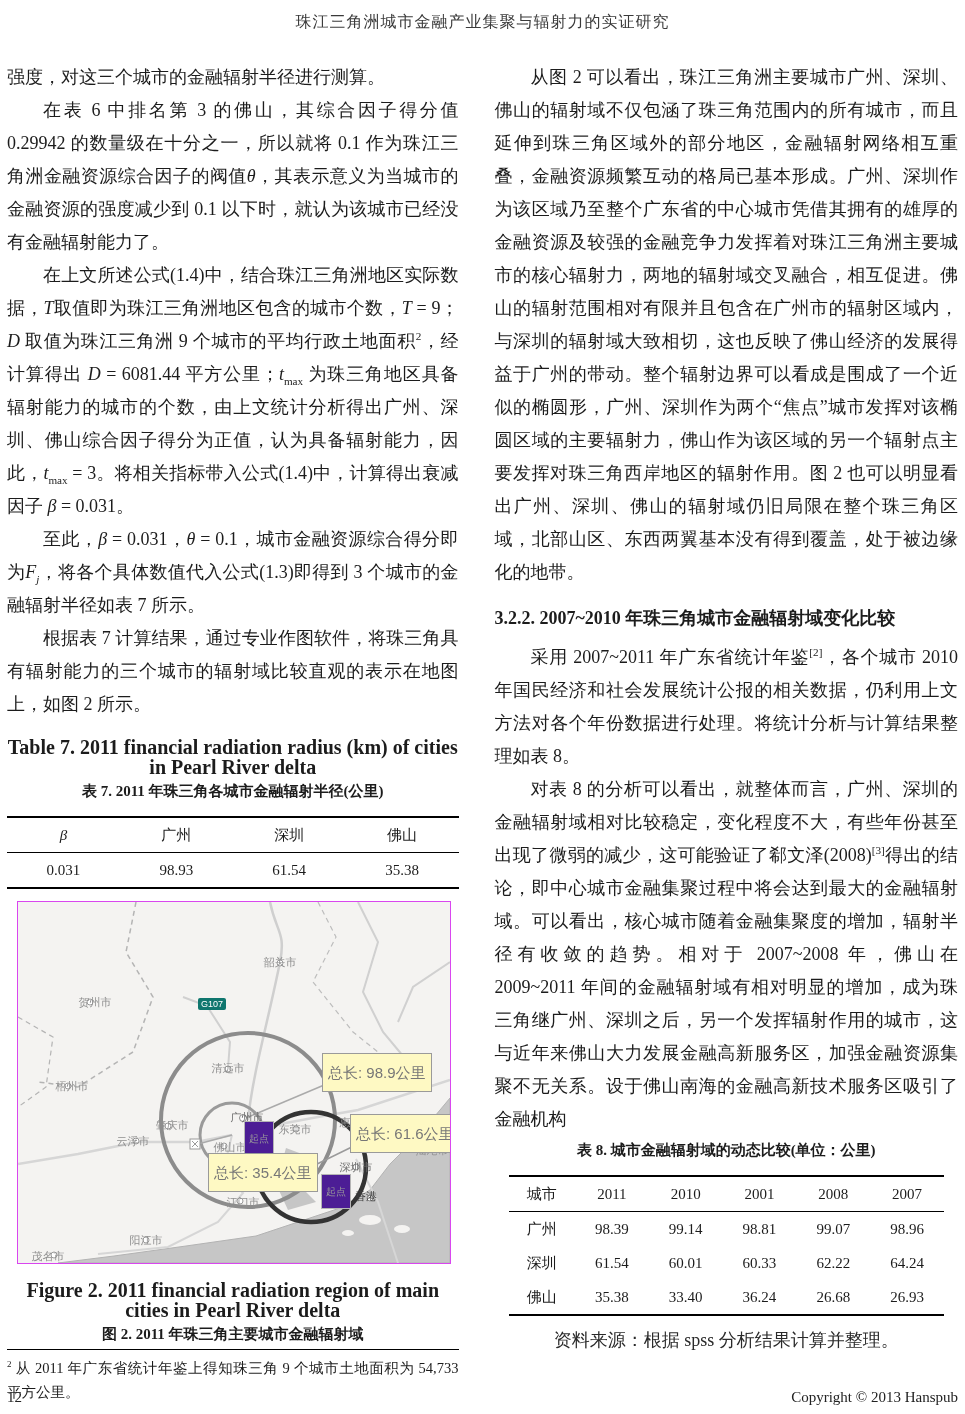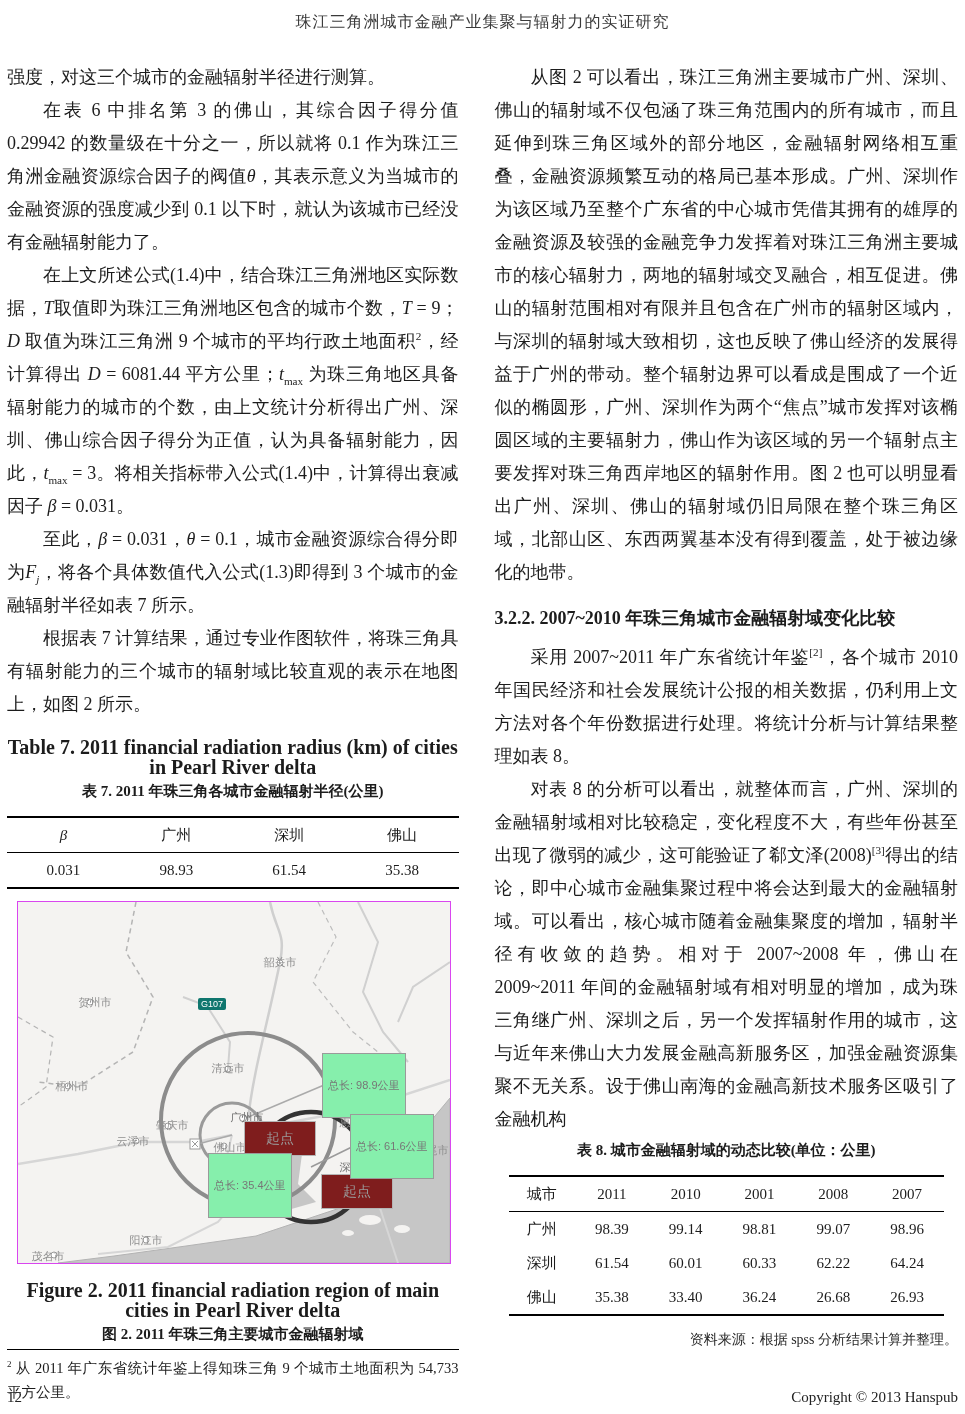--- a/index.html
+++ b/index.html
@@ -32,43 +32,43 @@
   table.dtable{
     width:100%;border-collapse:collapse;margin-top:14px;
     font-size:15px;line-height:20px;
     border-top:2px solid #000;border-bottom:2px solid #000;
   }
   table.dtable th,table.dtable td{
     text-align:center;font-weight:normal;padding:7px 2px;
   }
   table.dtable thead tr{border-bottom:1px solid #000;}
   .t8wrap{padding:0 14px;}
-  .source-note{font-size:14px;line-height:20px;margin-top:14px;text-align:right;color:#2a2a2a;}
+  .source-note{font-size:18px;line-height:20px;margin-top:14px;text-align:center;color:#2a2a2a;}
   
   .map{
     position:relative;width:432px;height:361px;margin:12px 0 0 10px;
     background:#f4f3f1;border:1px solid #d946ef;overflow:hidden;
   }
   .map svg{position:absolute;left:0;top:0;}
   .mlabel{
     position:absolute;transform:translate(-50%,0);white-space:nowrap;
     font-family:"Liberation Sans","DejaVu Sans",sans-serif;
     font-size:11px;color:#8f8f8f;z-index:2;
   }
   .mlabel.major{color:#6e6e6e;}
   .mlabel.dark{color:#3c3c3c;font-weight:normal;}
   .mbox{
-    position:absolute;white-space:nowrap;background:#86efac;border:1px solid #9a9a9a;
-    padding:15px 5px;font-family:"Liberation Sans","DejaVu Sans",sans-serif;
-    font-size:11px;color:#777777;z-index:4;
+    position:absolute;white-space:nowrap;background:#fef9c3;border:1px solid #9a9a9a;
+    padding:2px 5px;font-family:"Liberation Sans","DejaVu Sans",sans-serif;
+    font-size:15px;color:#777777;z-index:4;
   }
   .qbox{
-    position:absolute;white-space:nowrap;background:#7f1d1d;border:1px solid #b5b5b5;
-    padding:0 21px;font-family:"Liberation Sans","DejaVu Sans",sans-serif;
-    font-size:14px;color:#9a9a9a;z-index:3;
+    position:absolute;white-space:nowrap;background:#4c1d95;border:1px solid #b5b5b5;
+    padding:0 4px;font-family:"Liberation Sans","DejaVu Sans",sans-serif;
+    font-size:10px;color:#9a9a9a;z-index:3;
   }
   .gbadge{
     position:absolute;background:#0f766e;color:#ffffff;border-radius:2px;
     font-family:"Liberation Sans","DejaVu Sans",sans-serif;font-size:9px;
     padding:0 3px;line-height:12px;z-index:2;
   }
   
   .footnote{
     border-top:1px solid #000;margin-top:4px;padding-top:6px;
     font-size:14.5px;line-height:24px;text-align:justify;

